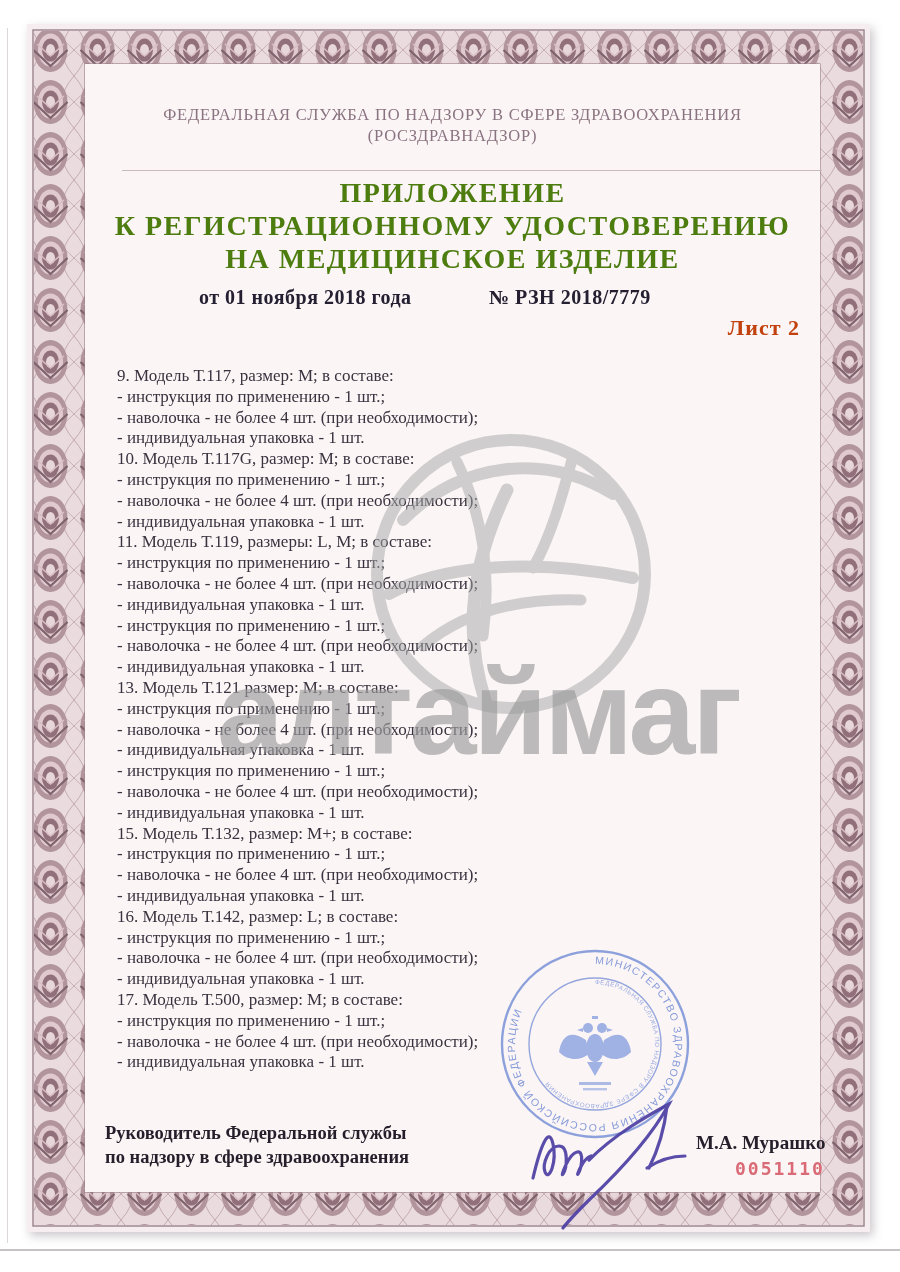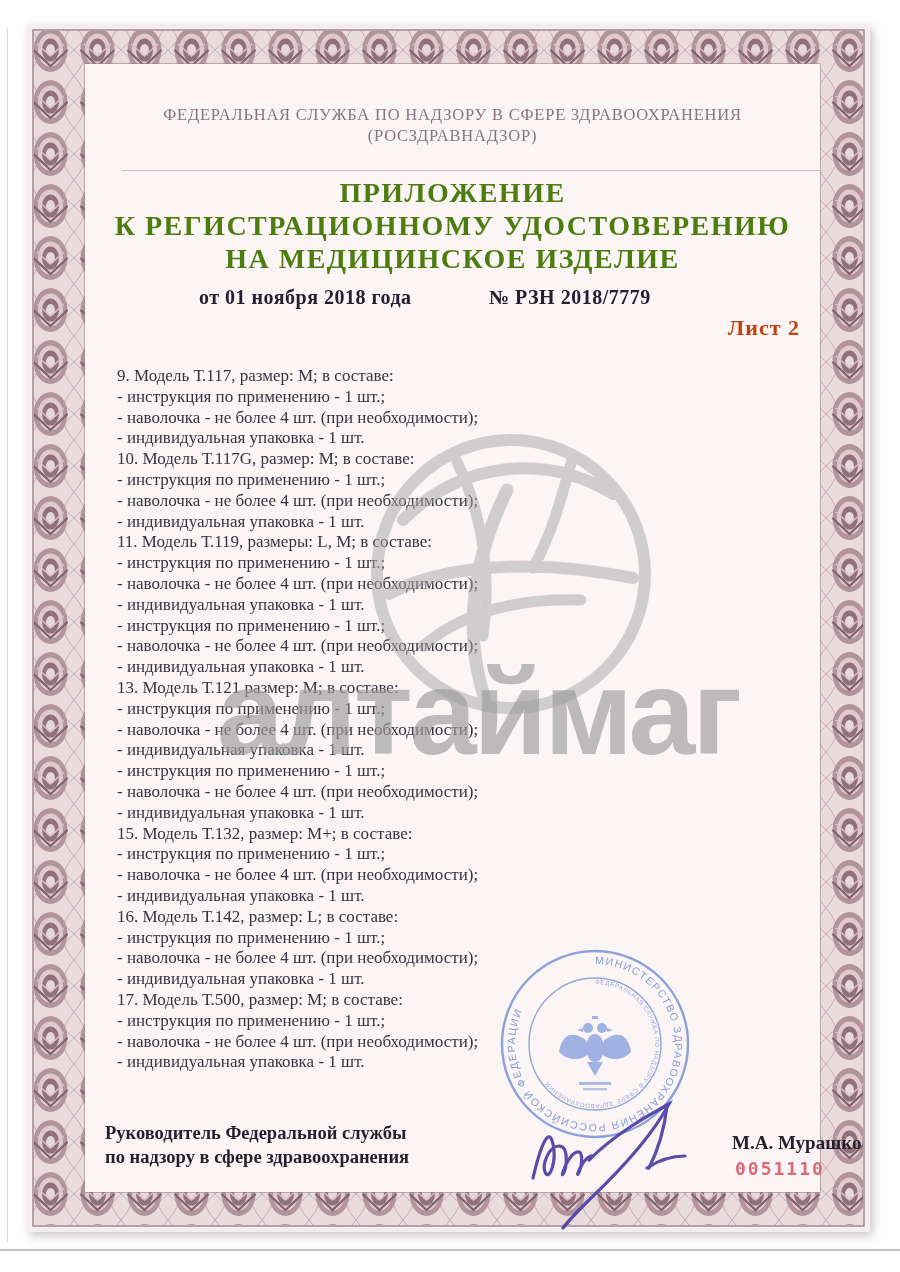--- a/index.html
+++ b/index.html
@@ -33,21 +33,21 @@
   .sheet{position:absolute;top:291px;right:70px;color:#c2410c;font-weight:bold;
        font-size:22px;letter-spacing:1px;}
 
   .body-list{position:absolute;left:78px;top:342px;right:36px;color:#38333e;
        font-size:17px;line-height:20.8px;margin-left:12px;}
   .model .mh,.model .mc{white-space:nowrap;}
 
   .sign-title{position:absolute;left:78px;top:1092px;color:#241f2a;font-weight:bold;
        font-size:18.5px;line-height:23.5px;margin-top:6px;}
   .sign-name{position:absolute;left:669px;top:1108px;color:#241f2a;font-weight:bold;
-       font-size:19px;white-space:nowrap;margin-left:36px;}
+       font-size:19px;white-space:nowrap;}
   .serial{position:absolute;left:708px;top:1134px;color:#d96a76;
        font-family:"DejaVu Sans Mono", monospace;font-weight:bold;font-size:18px;letter-spacing:2px;}
 
   .wm{position:absolute;left:0;top:0;width:843px;height:1208px;pointer-events:none;}
   .wm-logo{position:absolute;left:338px;top:404px;opacity:.5;}
   .wm-brand{position:absolute;left:190px;top:628px;width:510px;
        font-family:"Liberation Sans", sans-serif;font-weight:bold;font-size:120px;
        color:#9c9c9c;opacity:.66;letter-spacing:-3px;line-height:1;}
   .wm-tagline{position:absolute;left:172px;top:756px;width:510px;text-align:center;
        font-family:"Liberation Sans", sans-serif;font-weight:bold;font-size:37px;

